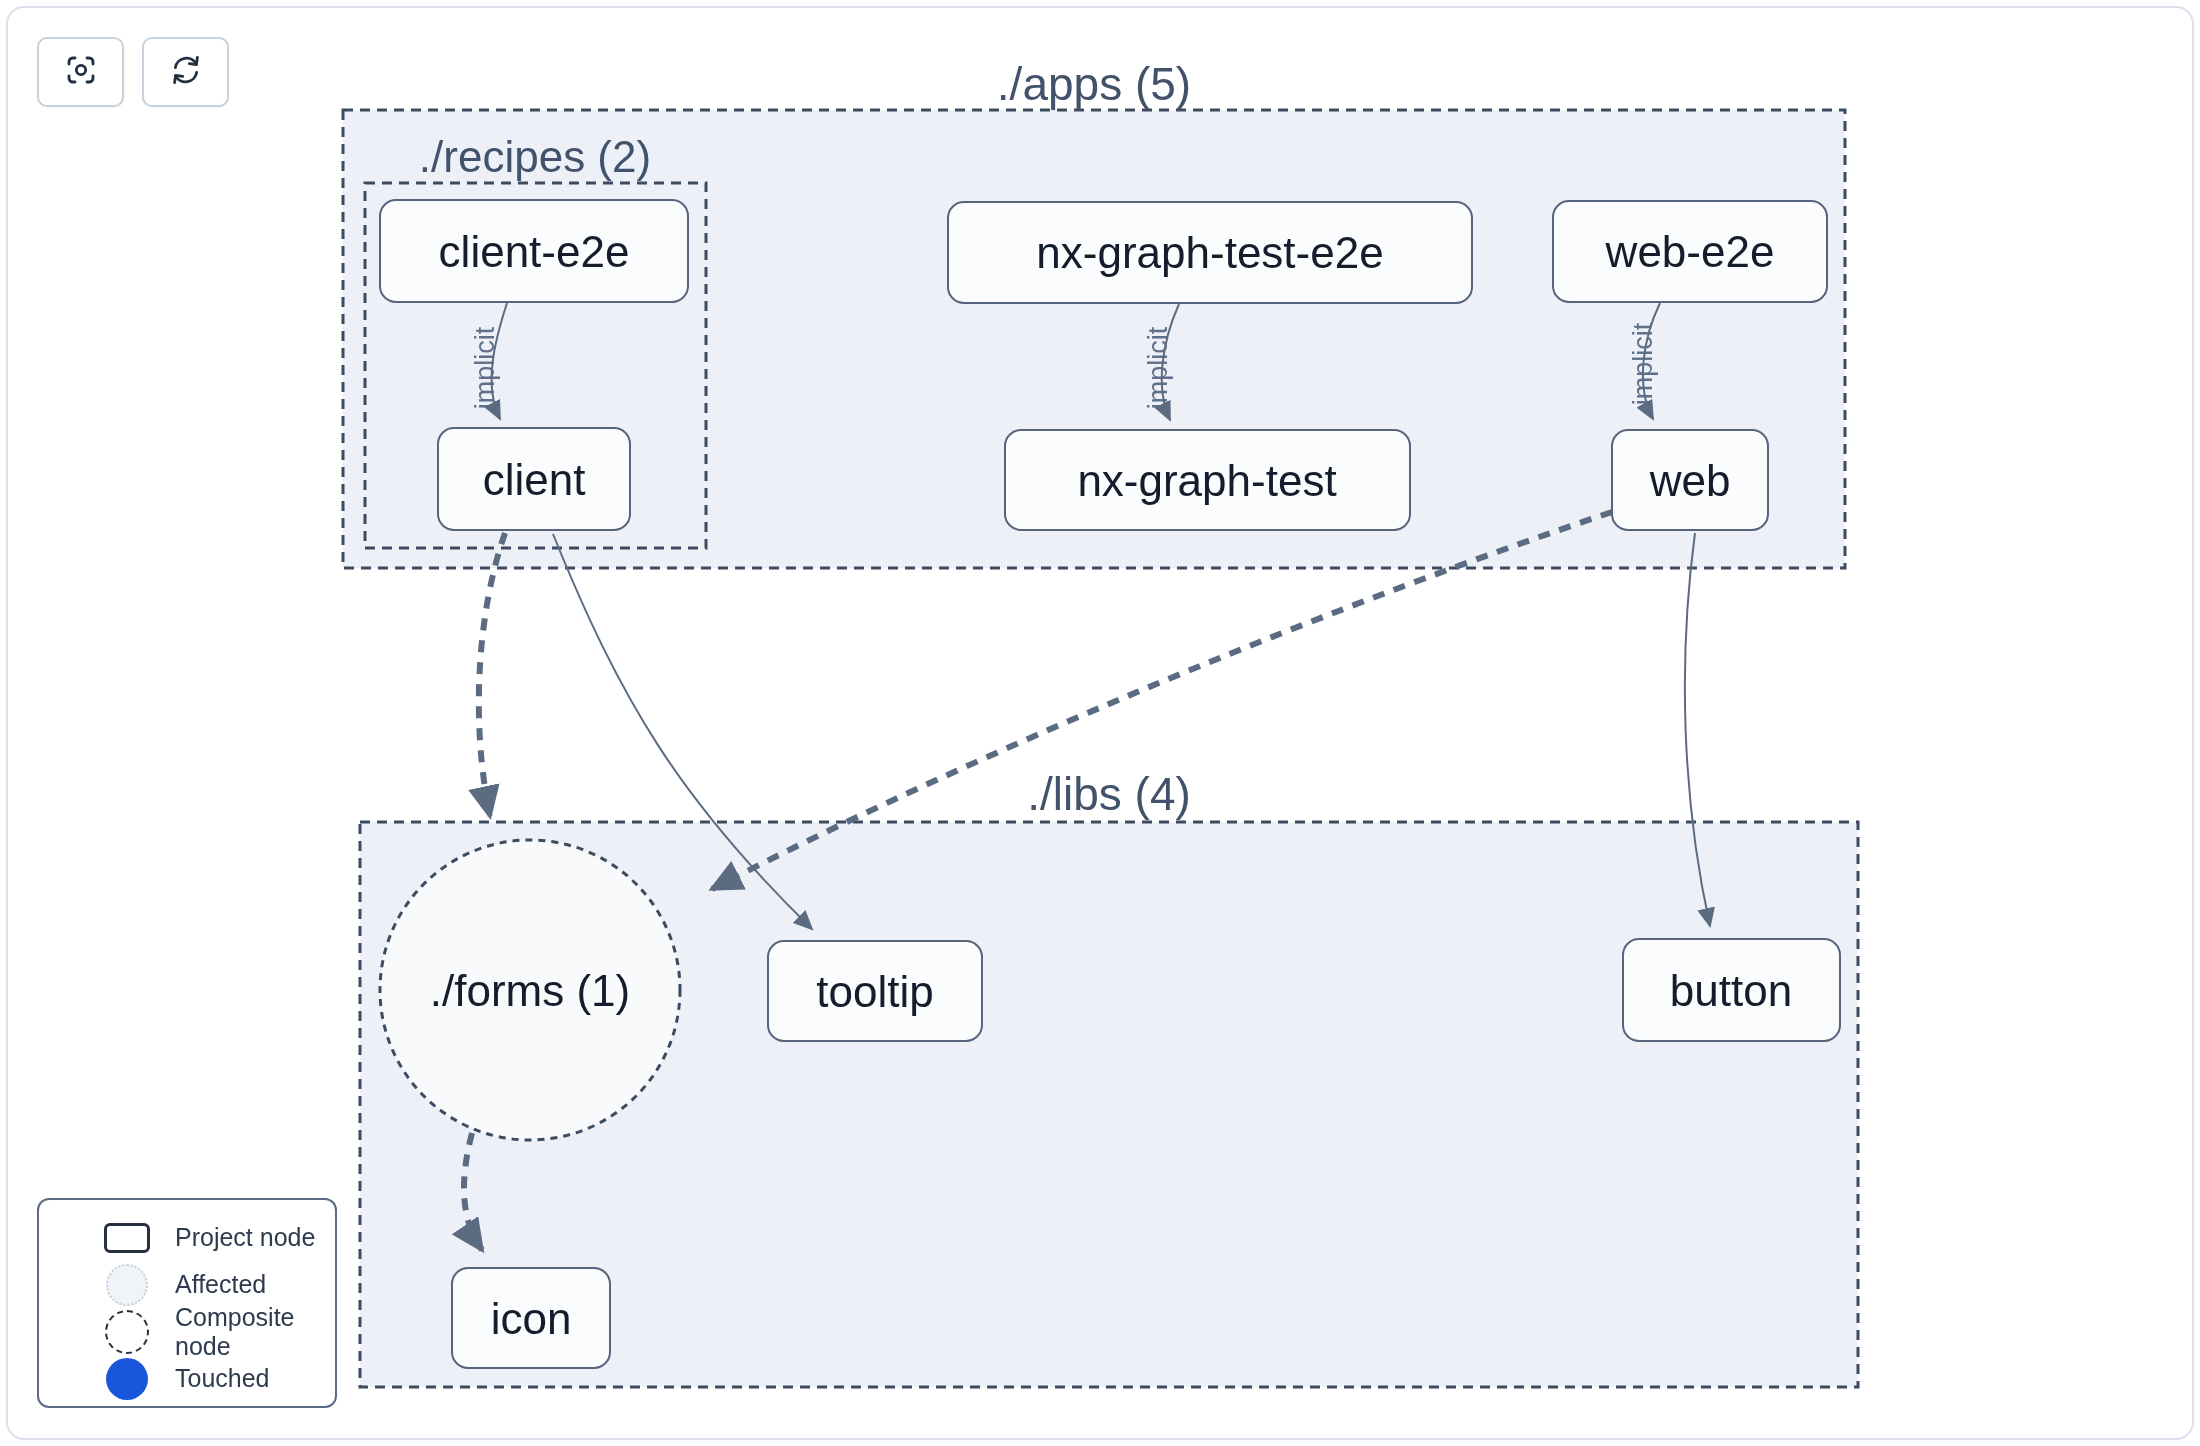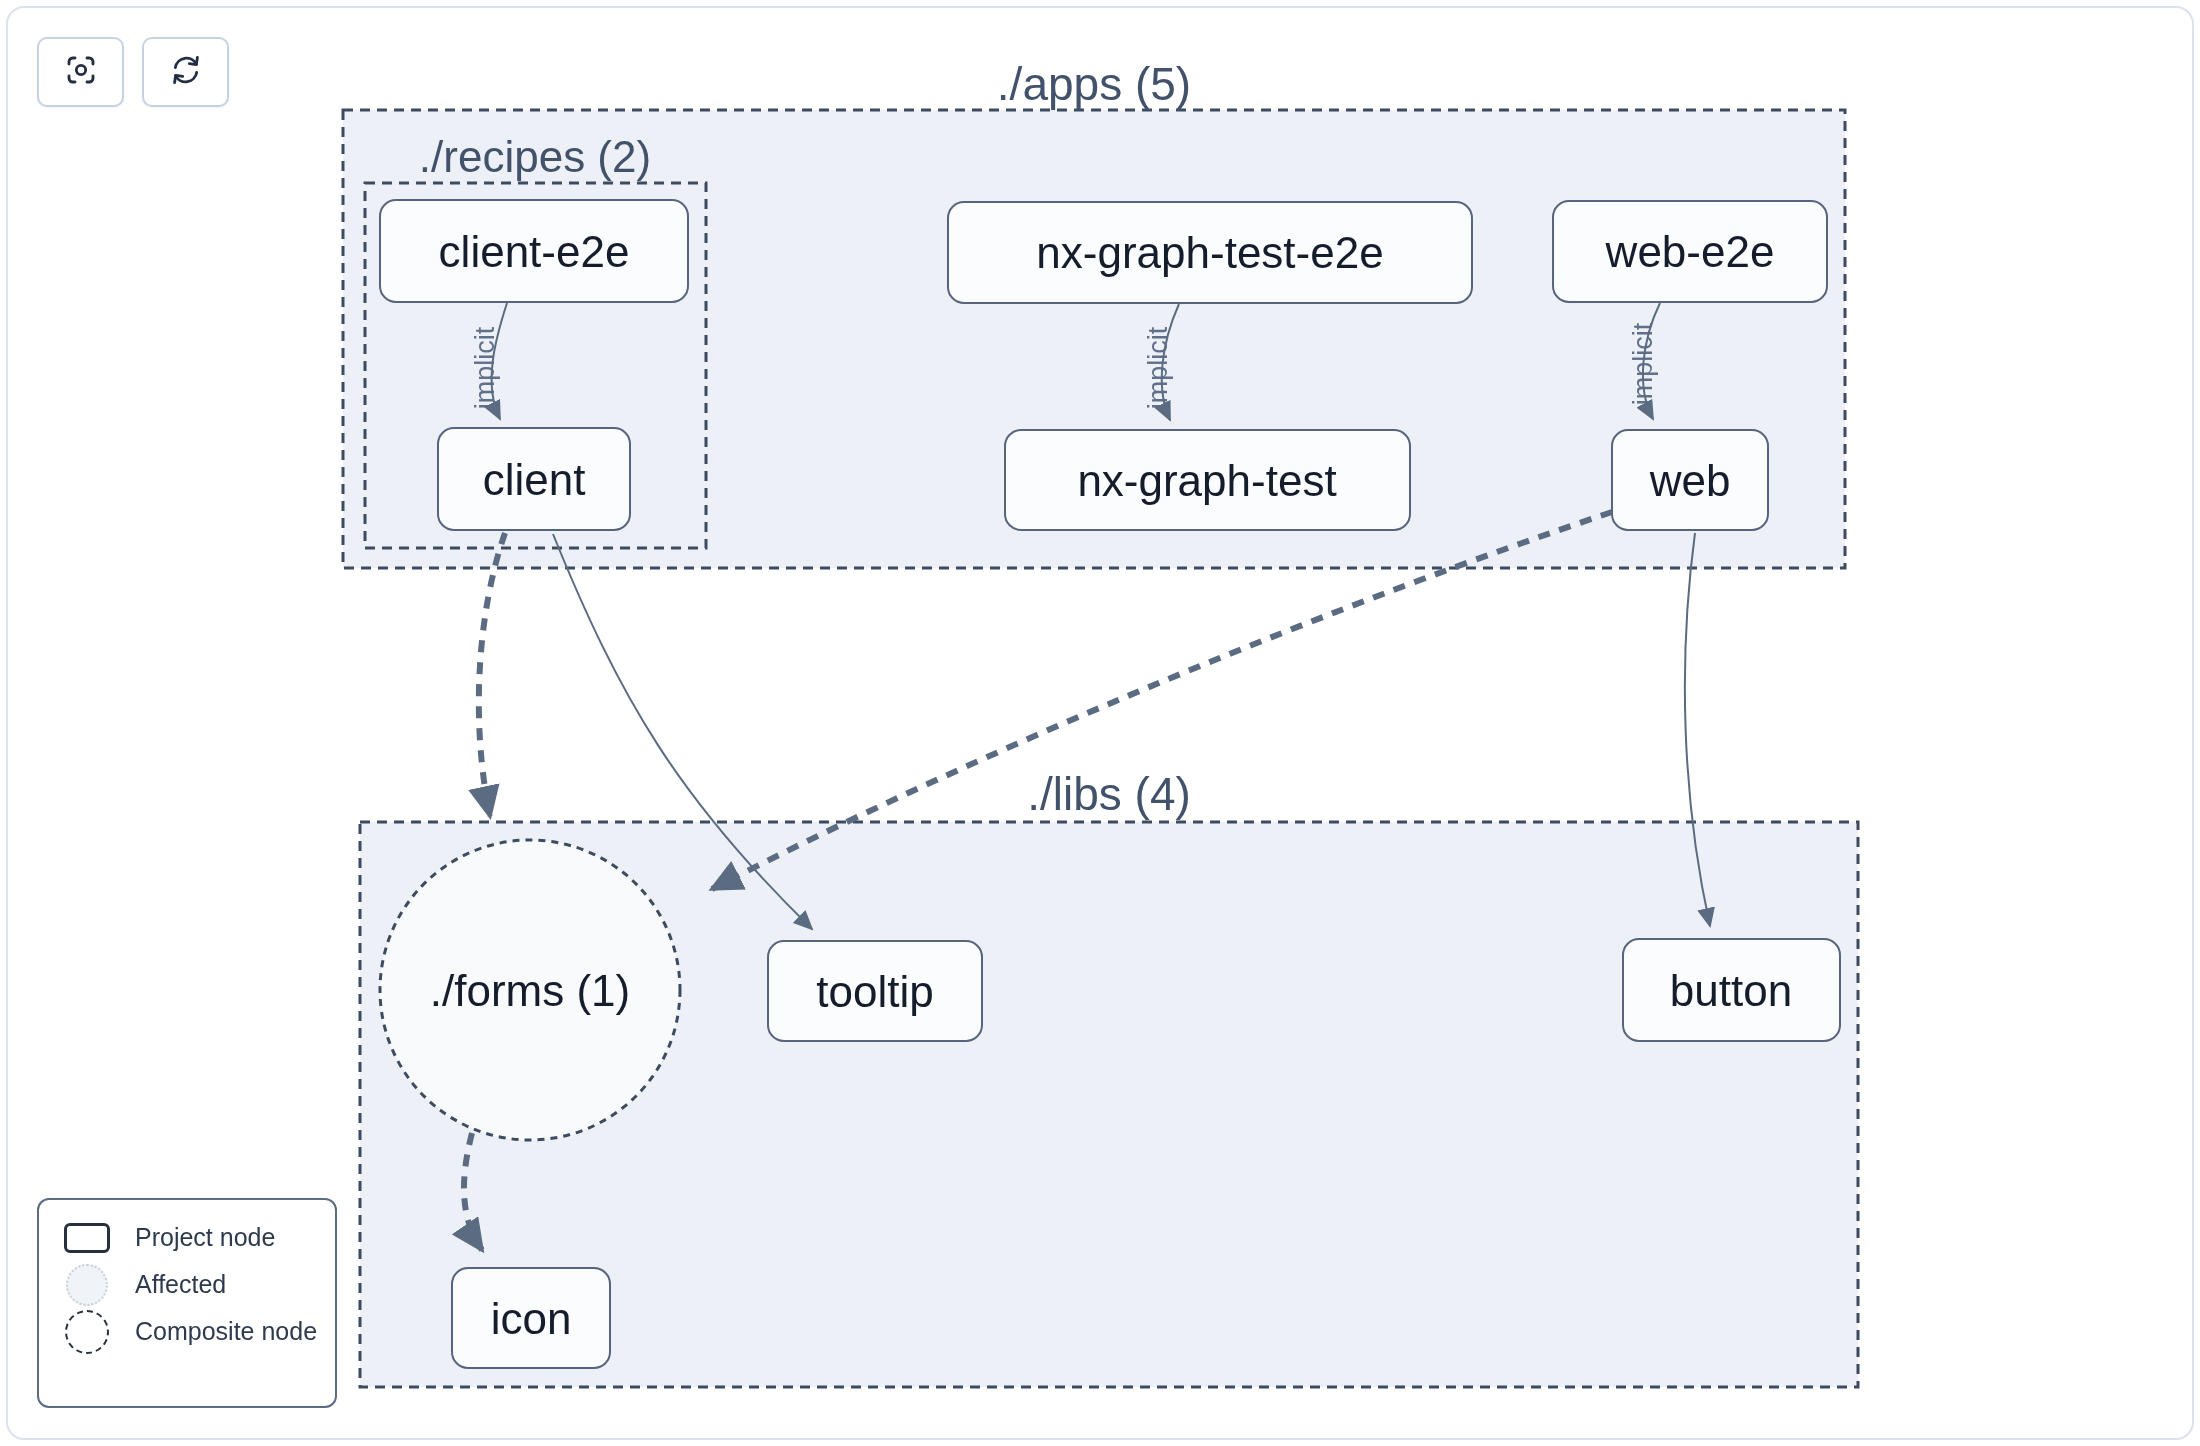--- a/index.html
+++ b/index.html
@@ -14,21 +14,21 @@
   .toolbar{position:absolute;left:37px;top:37px;display:flex;gap:18px;z-index:30;}
   .tool-btn{width:83px;height:66px;background:#ffffff;border:2px solid #c7d2e0;
             border-radius:10px;display:flex;align-items:center;justify-content:center;
             box-shadow:0 1px 2px rgba(100,116,139,.08);cursor:pointer;}
   .tool-btn svg{width:36px;height:36px;}
 
   
   .legend{position:absolute;left:37px;top:1198px;width:300px;height:210px;
           background:#ffffff;border:2px solid #5b6b82;border-radius:12px;
           z-index:30;box-sizing:border-box;padding-top:14px;}
-  .legend-row{height:47px;display:flex;align-items:center;}
+  .legend-row{height:47px;display:flex;align-items:center;margin-left:40px;}
   .legend-icon-cell{width:96px;display:flex;align-items:center;justify-content:center;flex:none;}
   .legend-label{font-size:25px;color:#2e3a4d;}
   .li-project{width:46px;height:30px;border:3px solid #26303f;border-radius:6px;background:#fff;box-sizing:border-box;}
   .li-composite{width:44px;height:44px;border:2px dashed #26303f;border-radius:50%;background:#fff;box-sizing:border-box;}
   .li-affected{width:42px;height:42px;border:2px dotted #c7cfdb;border-radius:50%;background:#f0f3f8;box-sizing:border-box;}
   .li-touched{width:42px;height:42px;border-radius:50%;}
 </style>
 </head>
 <body>
 
@@ -172,15 +172,21 @@
           <span class="li-affected"></span>
         </div>
       <span class="legend-label">Affected</span>
     </div>
     <div class="legend-row">
       <div class="legend-icon-cell">
           <span class="li-composite"></span>
         </div>
       <span class="legend-label">Composite node</span>
     </div>
+    <div class="legend-row">
+      <div class="legend-icon-cell">
+          <span class="li-touched" id="touched-dot" style="background: rgb(26, 86, 219);"></span>
+        </div>
+      <span class="legend-label">Touched</span>
+    </div>
   </div>
 
 </div>
 
 </body></html>

